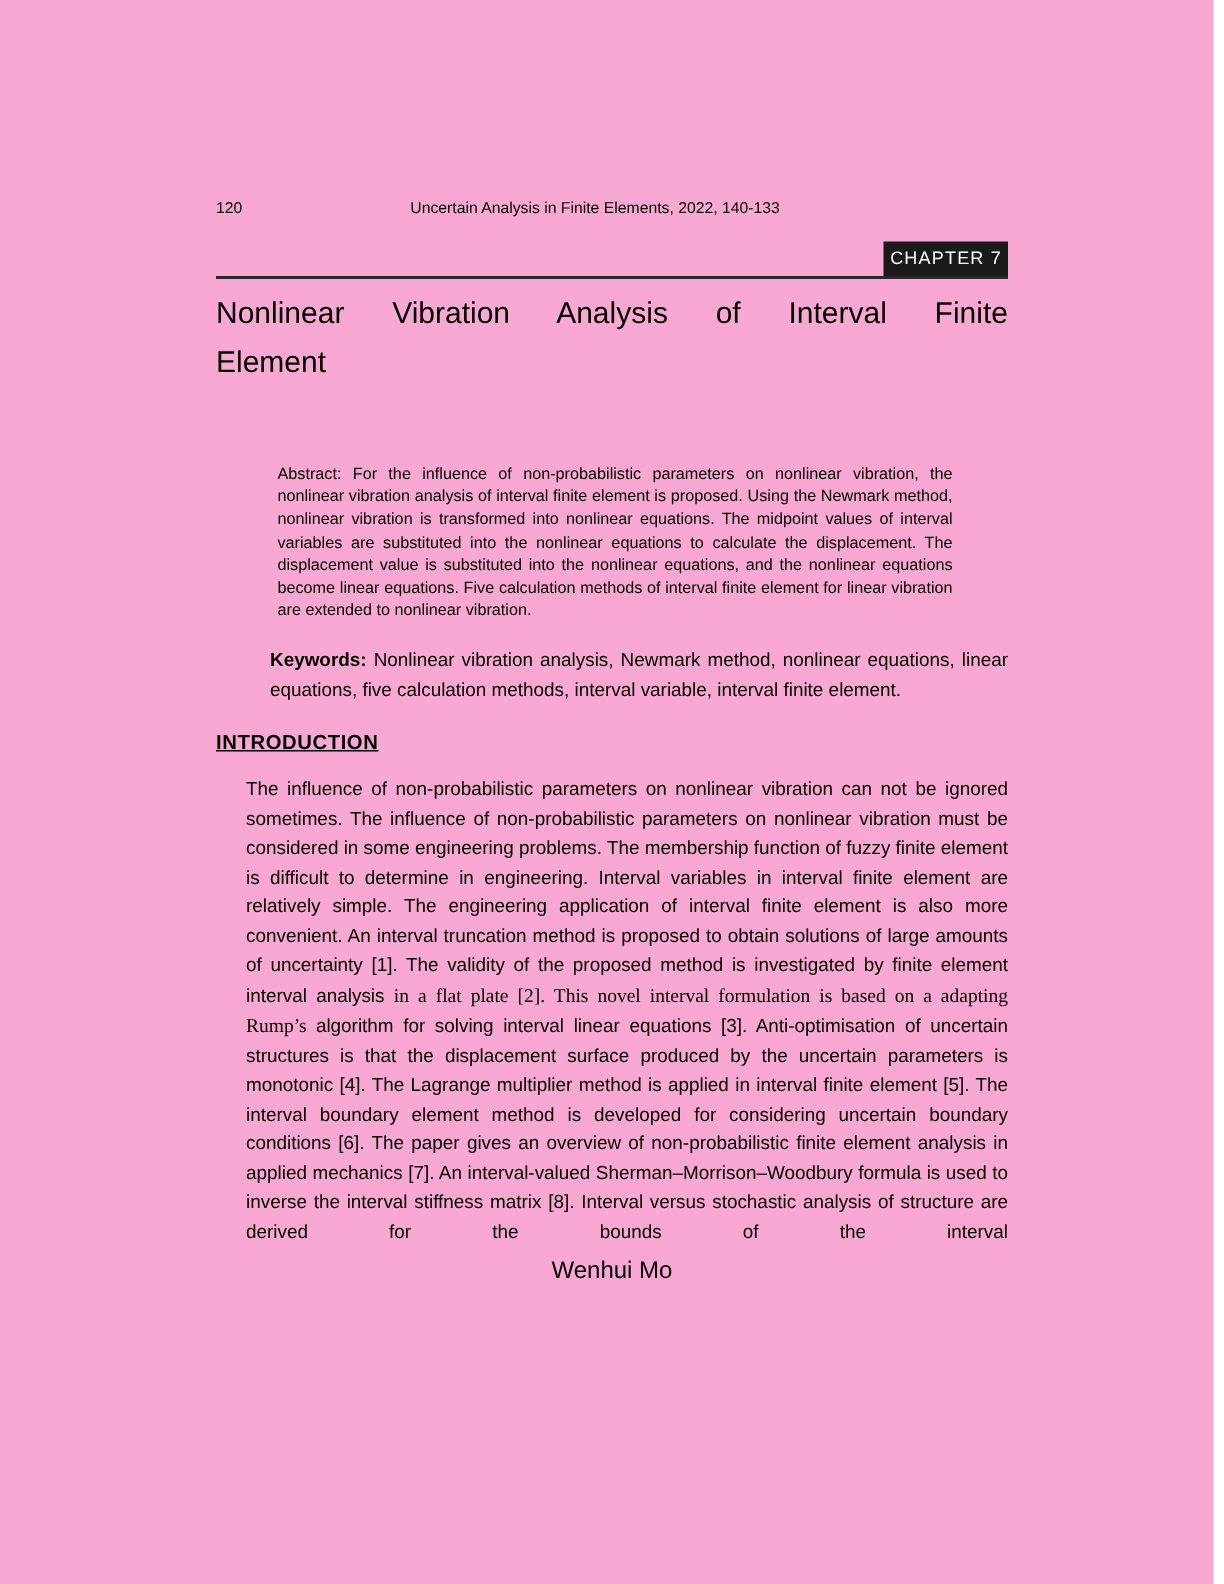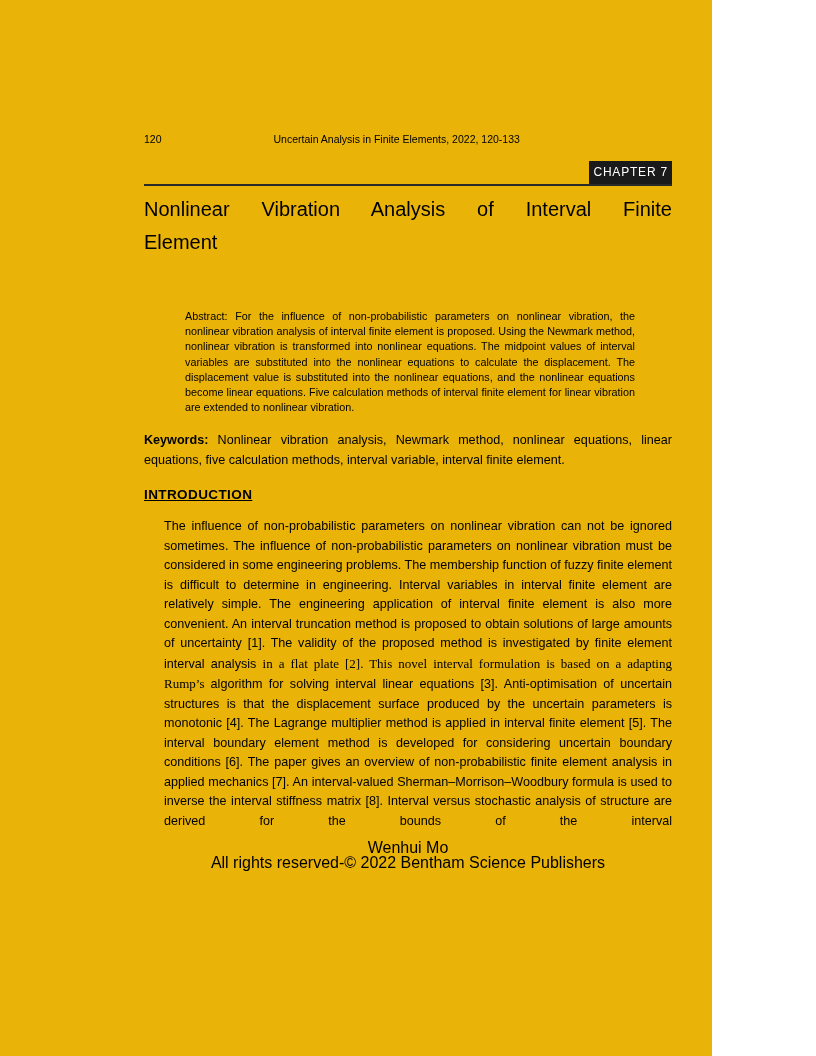--- a/index.html
+++ b/index.html
@@ -1,22 +1,22 @@
 <!DOCTYPE html>
 <html><head>
 <meta charset="utf-8">
 <style>
   * { margin: 0; padding: 0; box-sizing: border-box; }
   html, body { background: #ffffff; }
   body { font-family: "Liberation Sans", sans-serif; color: #000; }
   .page {
     position: relative;
-    width: 712px;
+    width: 809px;
     height: 1056px;
-    background: #eab308;
+    background: #f9a8d4;
     overflow: hidden;
   }
   .content {
     position: absolute;
     left: 144px;
     top: 132px;
     width: 528px;
   }
   .page-header {
     display: flex;
@@ -62,20 +62,21 @@
     font-size: 10.8px;
     line-height: 15.2px;
     text-align: justify;
   }
   .abstract b { font-weight: normal; }
   .keywords {
     margin-top: 16px;
     font-size: 12.6px;
     line-height: 19.5px;
     text-align: justify;
+    margin-left: 36px;
   }
   .keywords b { font-weight: bold; }
   .section-heading {
     margin-top: 17px;
     font-size: 13.5px;
     font-weight: bold;
     letter-spacing: 0.4px;
     text-decoration: underline;
   }
   .body-paragraph {
@@ -100,21 +101,21 @@
   .footer-rights { display: block; }
 </style>
 </head>
 <body>
 
 <div class="page">
   <div class="content">
 
     <div class="page-header">
       <span class="page-num">120</span>
-      <span class="running-title">Uncertain Analysis in Finite Elements, 2022, 120-133</span>
+      <span class="running-title">Uncertain Analysis in Finite Elements, 2022, 140-133</span>
     </div>
 
     <div class="chapter-row">
       <span class="chapter-badge">CHAPTER 7</span>
     </div>
     <div class="header-rule"></div>
 
     <h1 class="chapter-title" style="font-weight: normal;">
       <span class="t-line1">Nonlinear Vibration Analysis of Interval Finite</span>
       <span class="t-line2">Element</span>
@@ -131,17 +132,16 @@
     </div>
 
     <div class="section-heading">INTRODUCTION</div>
 
     <div class="body-paragraph">
       <span>The influence of non-probabilistic parameters on nonlinear vibration can not be ignored sometimes. The influence of non-probabilistic parameters on nonlinear vibration must be considered in some engineering problems. The membership function of fuzzy finite element is difficult to determine in engineering. Interval variables in interval finite element are relatively simple. The engineering application of interval finite element is also more convenient. An interval truncation method is proposed to obtain solutions of large amounts of uncertainty [1]. The validity of the proposed method is investigated by finite element interval analysis </span><span class="serif-segment">in a flat plate [2]. This novel interval formulation is based on a adapting Rump’s </span><span>algorithm for solving interval linear equations [3]. Anti-optimisation of uncertain structures is that the displacement surface produced by the uncertain parameters is monotonic [4]. The Lagrange multiplier method is applied in interval finite element [5]. The interval boundary element method is developed for considering uncertain boundary conditions [6]. The paper gives an overview of non-probabilistic finite element analysis in applied mechanics [7]. An interval-valued Sherman–Morrison–Woodbury formula is used to inverse the interval stiffness matrix [8]. Interval versus stochastic analysis of structure are derived for the bounds of the interval</span>
     </div>
 
     <div class="page-footer">
       <span class="footer-author">Wenhui Mo</span>
-      <span class="footer-rights">All rights reserved-© 2022 Bentham Science Publishers</span>
     </div>
 
   </div>
 </div>
 
 </body></html>

